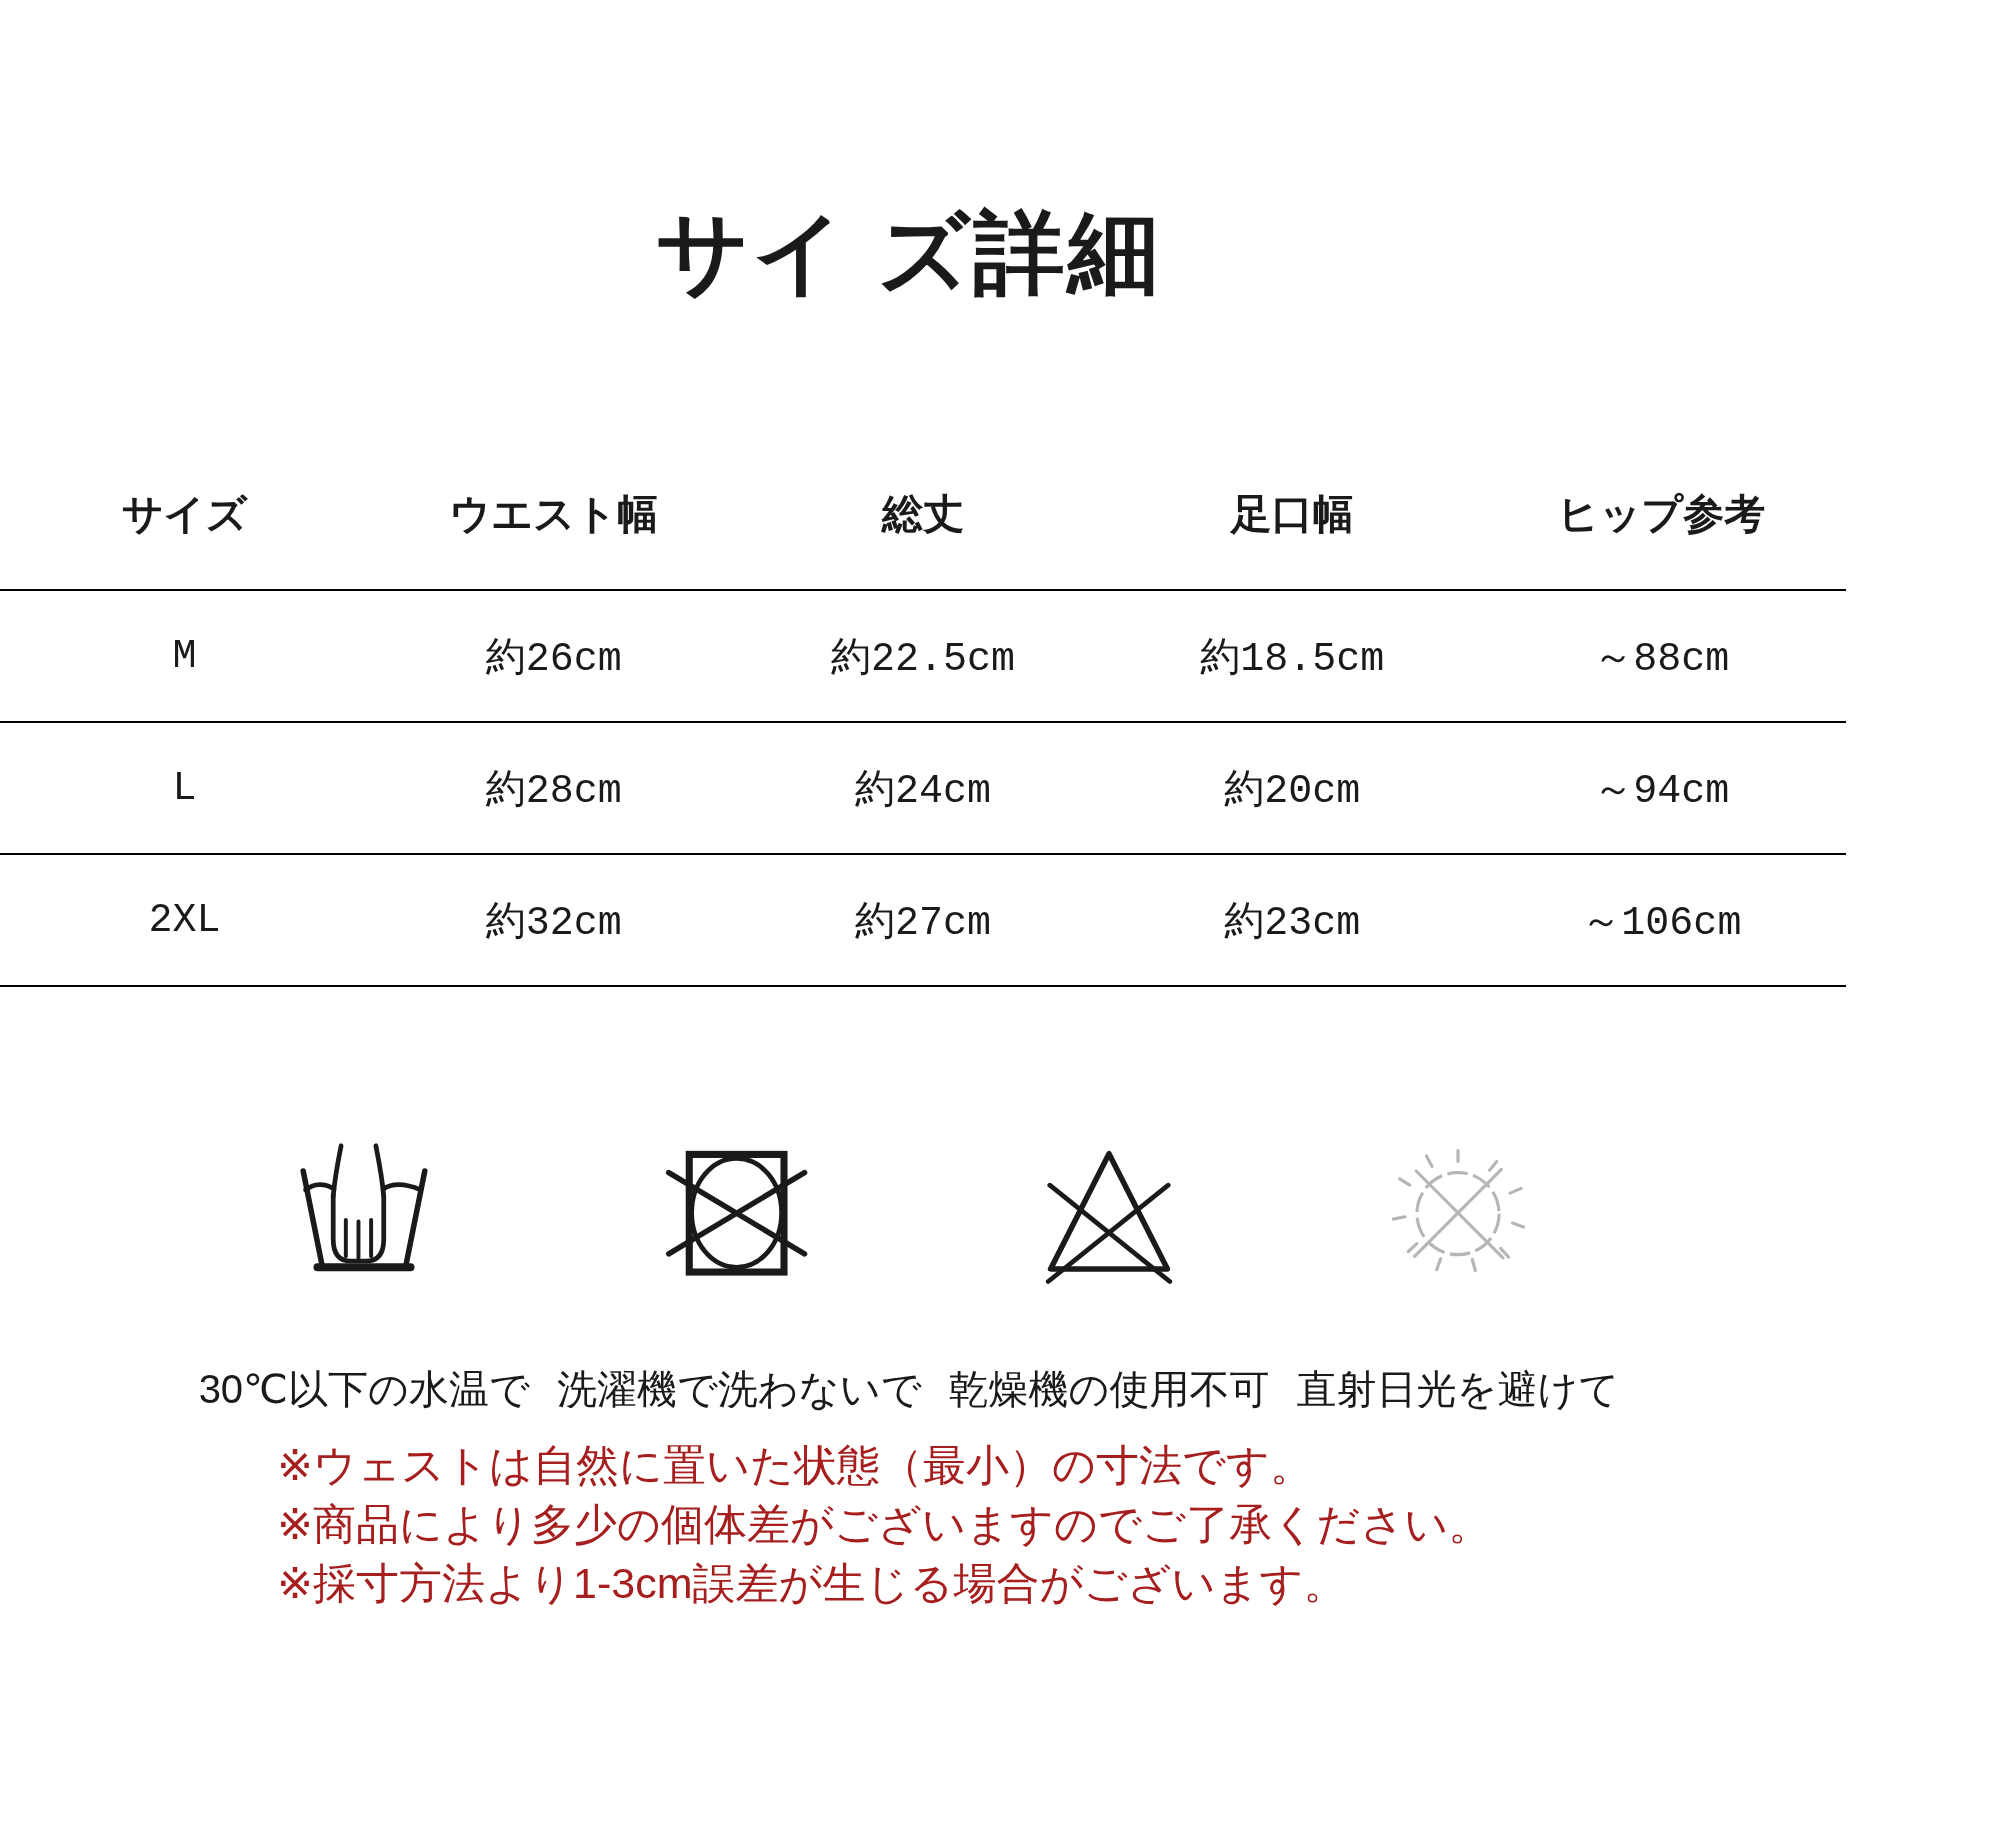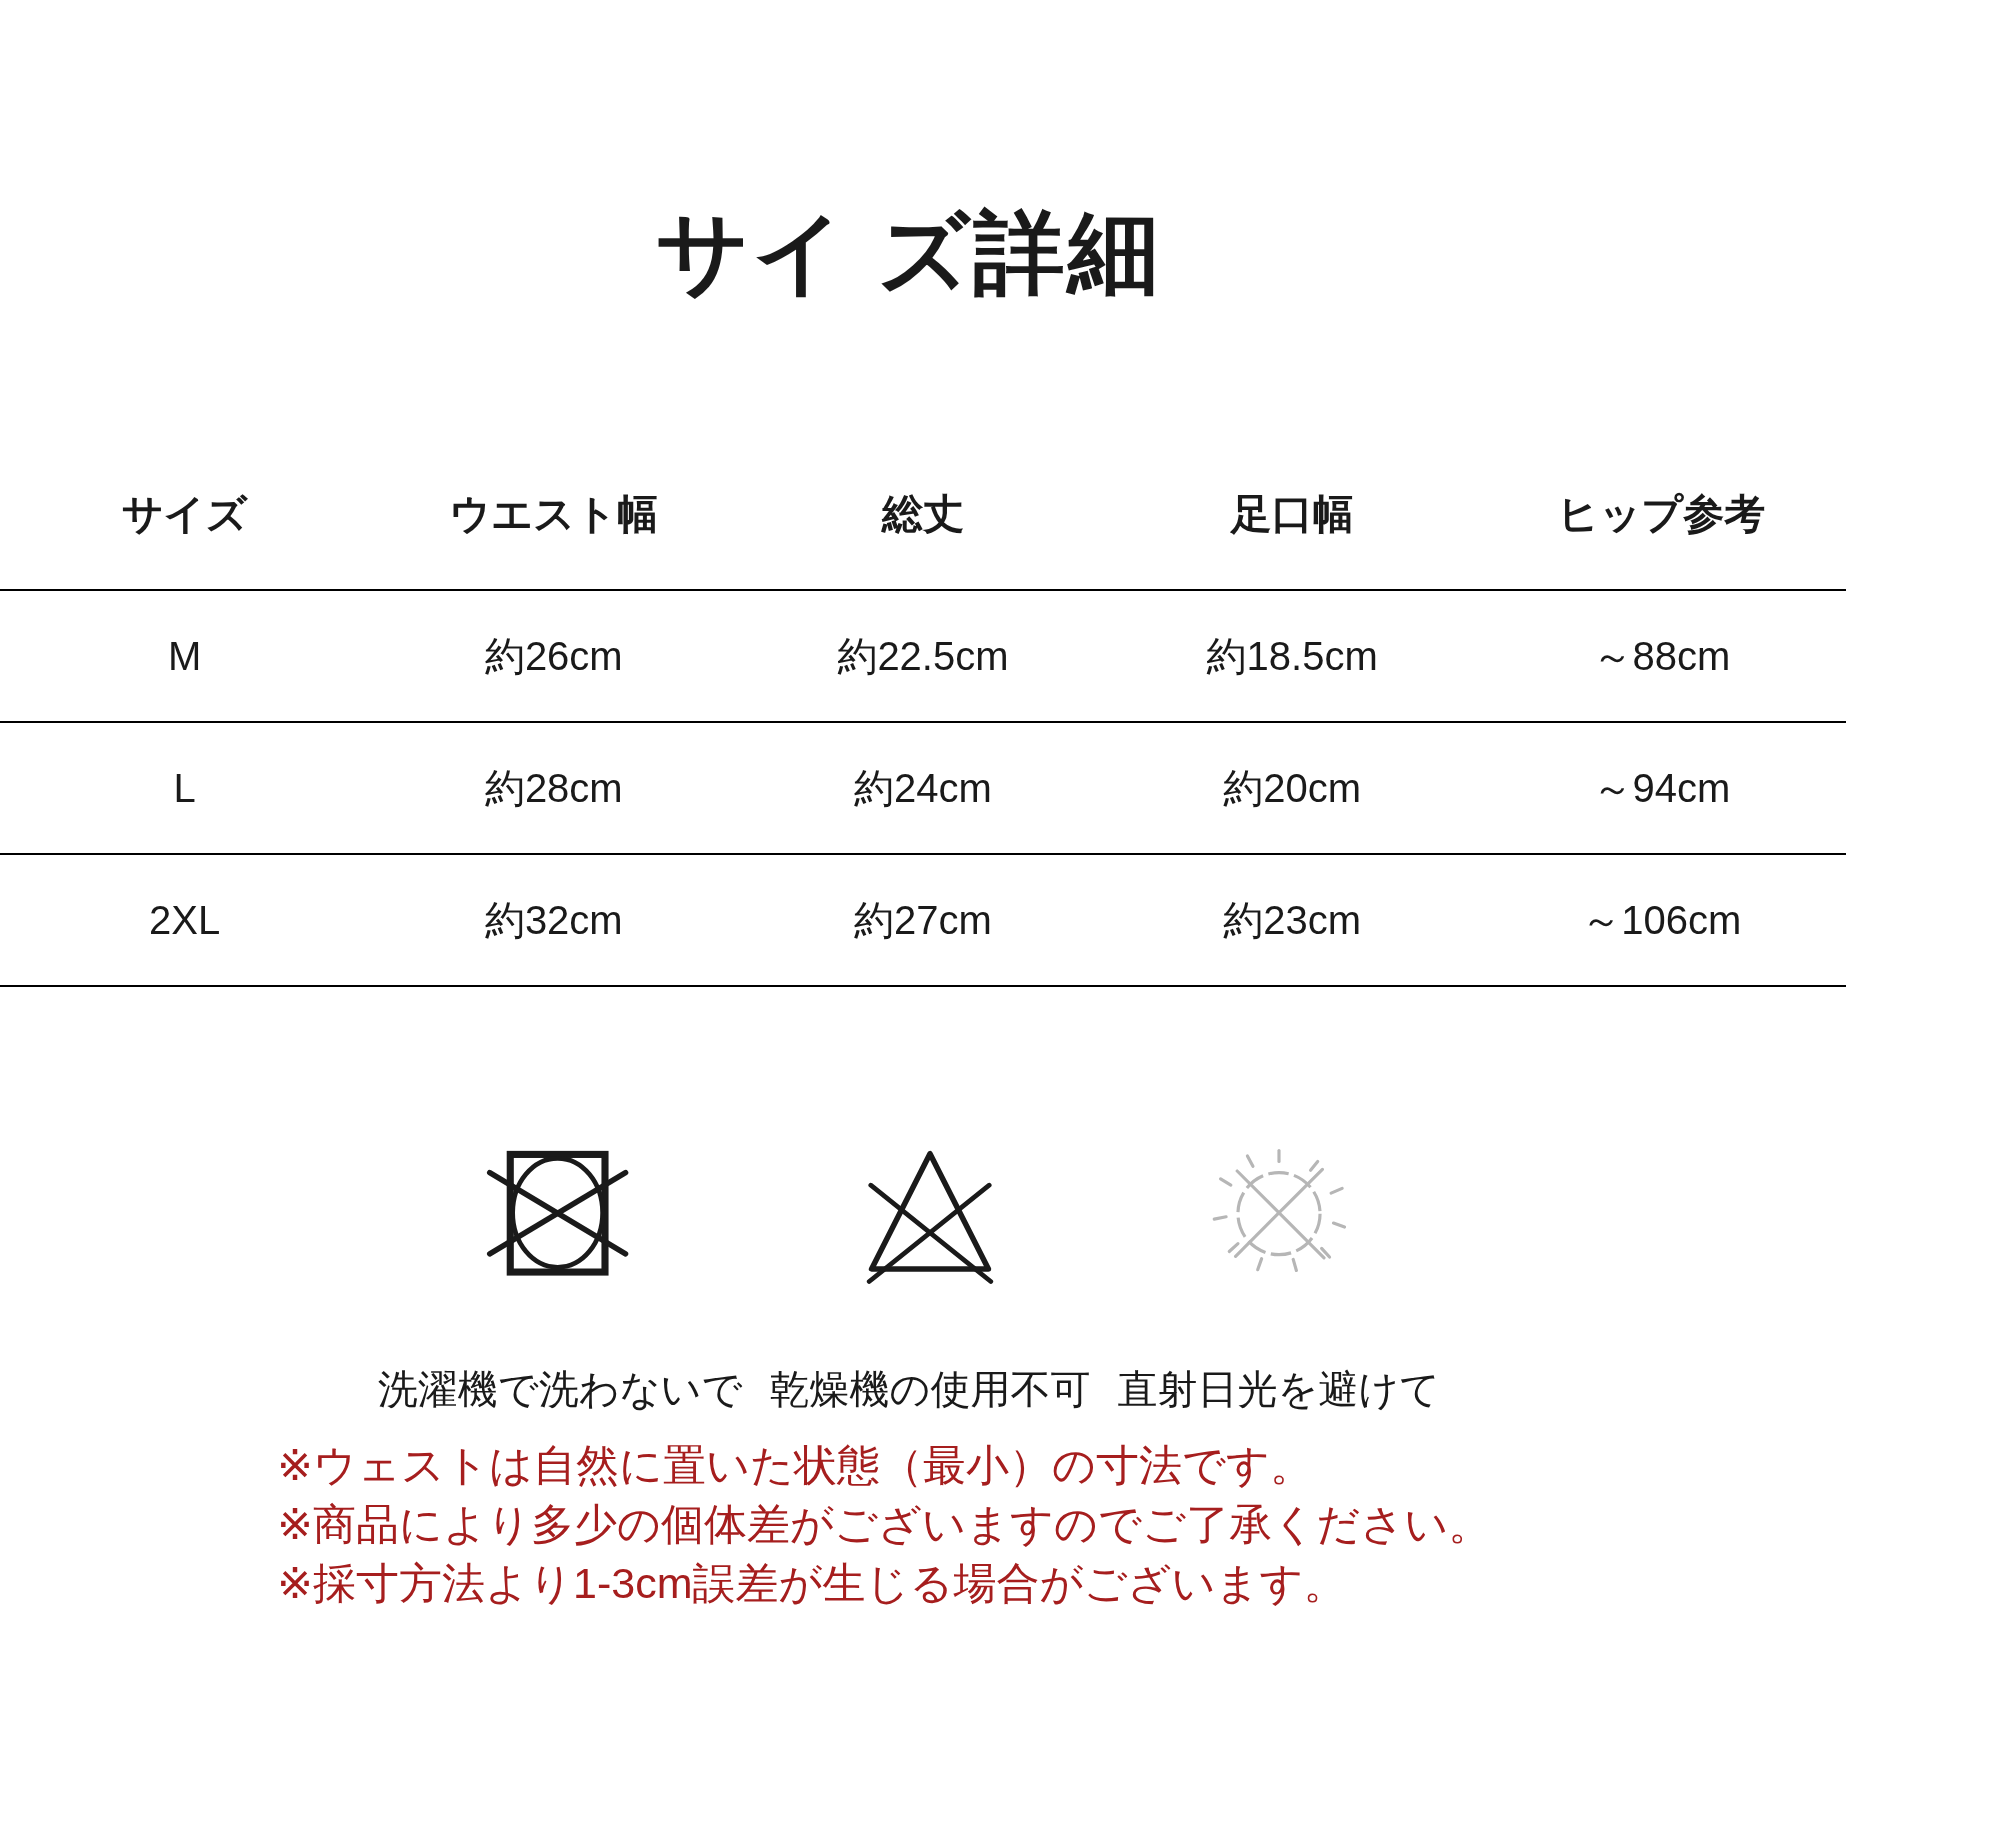--- a/index.html
+++ b/index.html
@@ -6,21 +6,21 @@
   body{
     width:2008px;height:1843px;background:#ffffff;overflow:hidden;
     font-family:"Liberation Sans","DejaVu Sans",sans-serif;color:#1a1a1a;
   }
   .page{width:1818px;height:1843px;position:relative;}
   .title{
     padding-top:186px;height:134px;line-height:134px;
     text-align:center;font-size:91px;font-weight:700;letter-spacing:3.2px;
   }
   table.size-table{
-    width:1846px;margin:119px auto 0 auto;border-collapse:collapse;table-layout:fixed;
+    width:1846px;margin:119px auto 0 auto;border-collapse:collapse;table-layout:fixed;font-family:Liberation Mono, monospace;
   }
   table.size-table col{width:20%;}
   table.size-table th{
     height:150px;font-size:41px;font-weight:700;text-align:center;vertical-align:middle;
     border:none;padding:0;
   }
   table.size-table td{
     height:130px;font-size:40px;font-weight:400;text-align:center;vertical-align:middle;
     border-top:2.4px solid #000;padding:0;
   }
@@ -83,20 +83,38 @@
         <td>約32cm</td>
         <td>約27cm</td>
         <td>約23cm</td>
         <td>～106cm</td>
       </tr>
     </tbody>
   </table>
 
   <div class="care-row">
 
+    <div class="care-item">
+      <div class="icon-box">
+        <svg width="150" height="150" viewBox="0 0 190 190" fill="none" stroke="#1a1a1a">
+          <path d="M18,38 L42,158" stroke-width="7" stroke-linecap="round"></path>
+          <path d="M172,38 L148,158" stroke-width="7" stroke-linecap="round"></path>
+          <path d="M36,160 L154,160" stroke-width="10" stroke-linecap="round"></path>
+          <path d="M21,62 C32,53 46,53 57,61" stroke-width="6" stroke-linecap="round"></path>
+          <path d="M119,61 C131,53 146,53 167,62" stroke-width="6" stroke-linecap="round"></path>
+          <path d="M56,70 C58,46 62,26 66,6" stroke-width="6" stroke-linecap="round"></path>
+          <path d="M120,70 C118,46 114,26 110,6" stroke-width="6" stroke-linecap="round"></path>
+          <path d="M56,68 L56,124 Q56,152 78,152 L98,152 Q120,152 120,124 L120,68" stroke-width="6" stroke-linecap="round"></path>
+          <path d="M72,100 L72,146" stroke-width="5" stroke-linecap="round"></path>
+          <path d="M88,102 L88,148" stroke-width="5" stroke-linecap="round"></path>
+          <path d="M104,100 L104,146" stroke-width="5" stroke-linecap="round"></path>
+        </svg>
+      </div>
+      <div class="care-label">30℃以下の水温で</div>
+    </div>
 
     <div class="care-item">
       <div class="icon-box">
         <svg width="150" height="150" viewBox="0 0 190 190" fill="none" stroke="#1a1a1a">
           <rect x="32" y="17" width="120" height="149" stroke-width="9"></rect>
           <ellipse cx="92" cy="91" rx="57" ry="69" stroke-width="6"></ellipse>
           <path d="M6,40 L178,143" stroke-width="7" stroke-linecap="round"></path>
           <path d="M178,40 L6,143" stroke-width="7" stroke-linecap="round"></path>
         </svg>
       </div>

